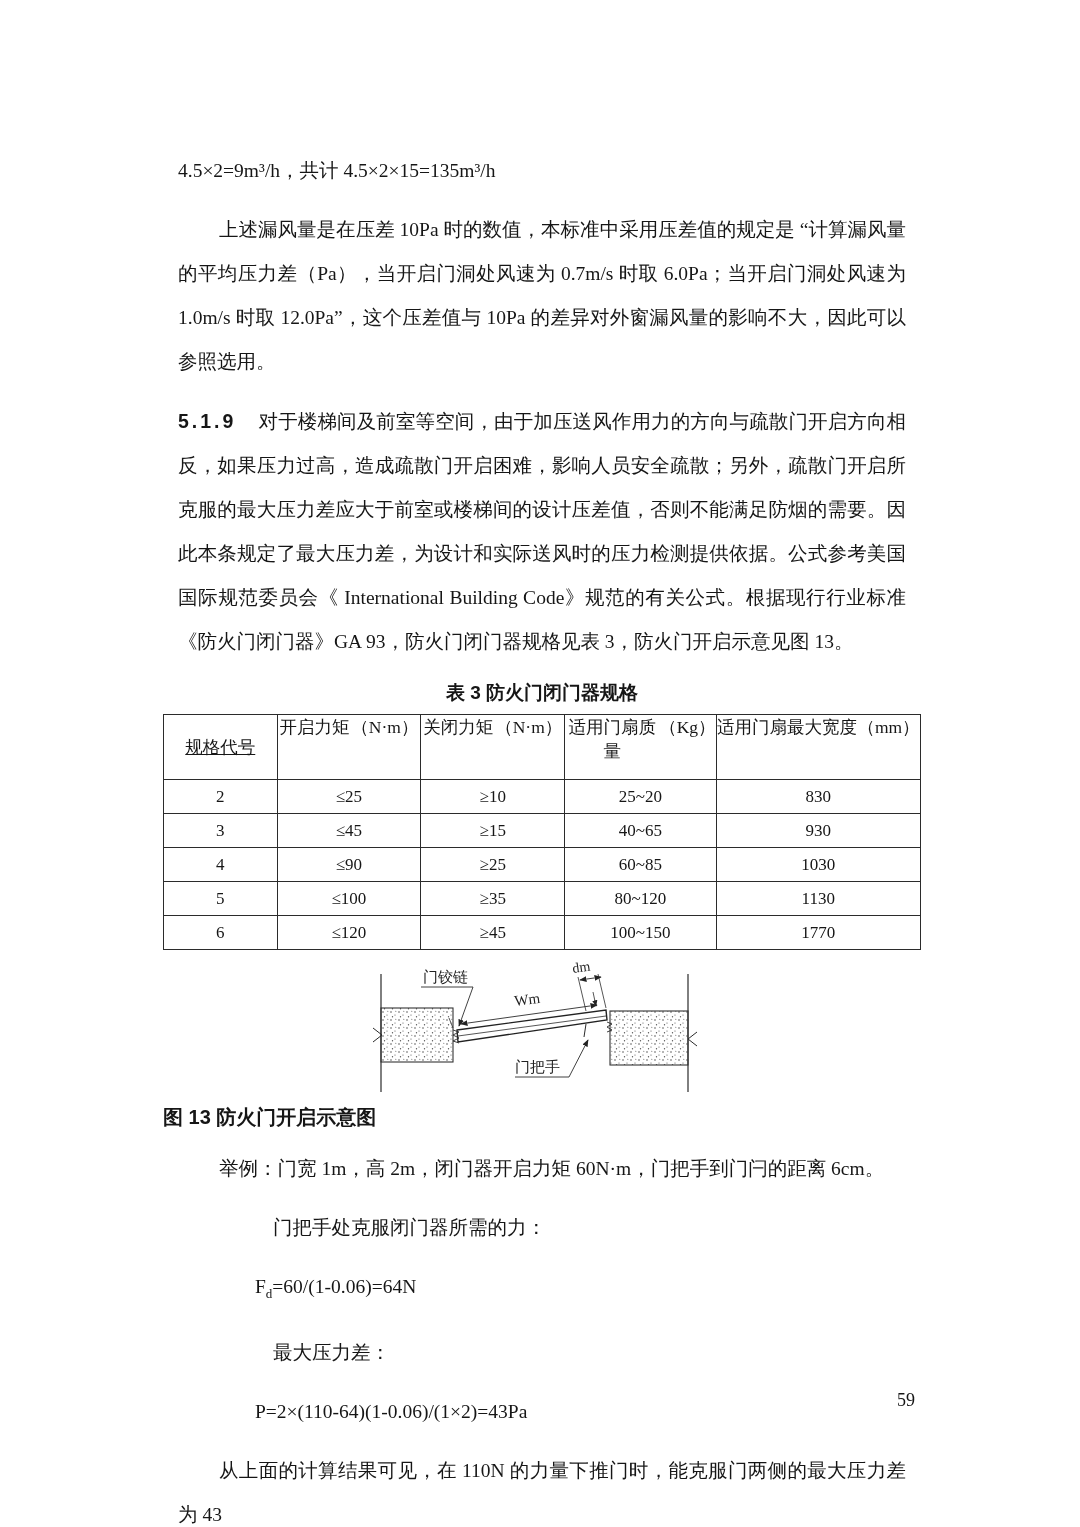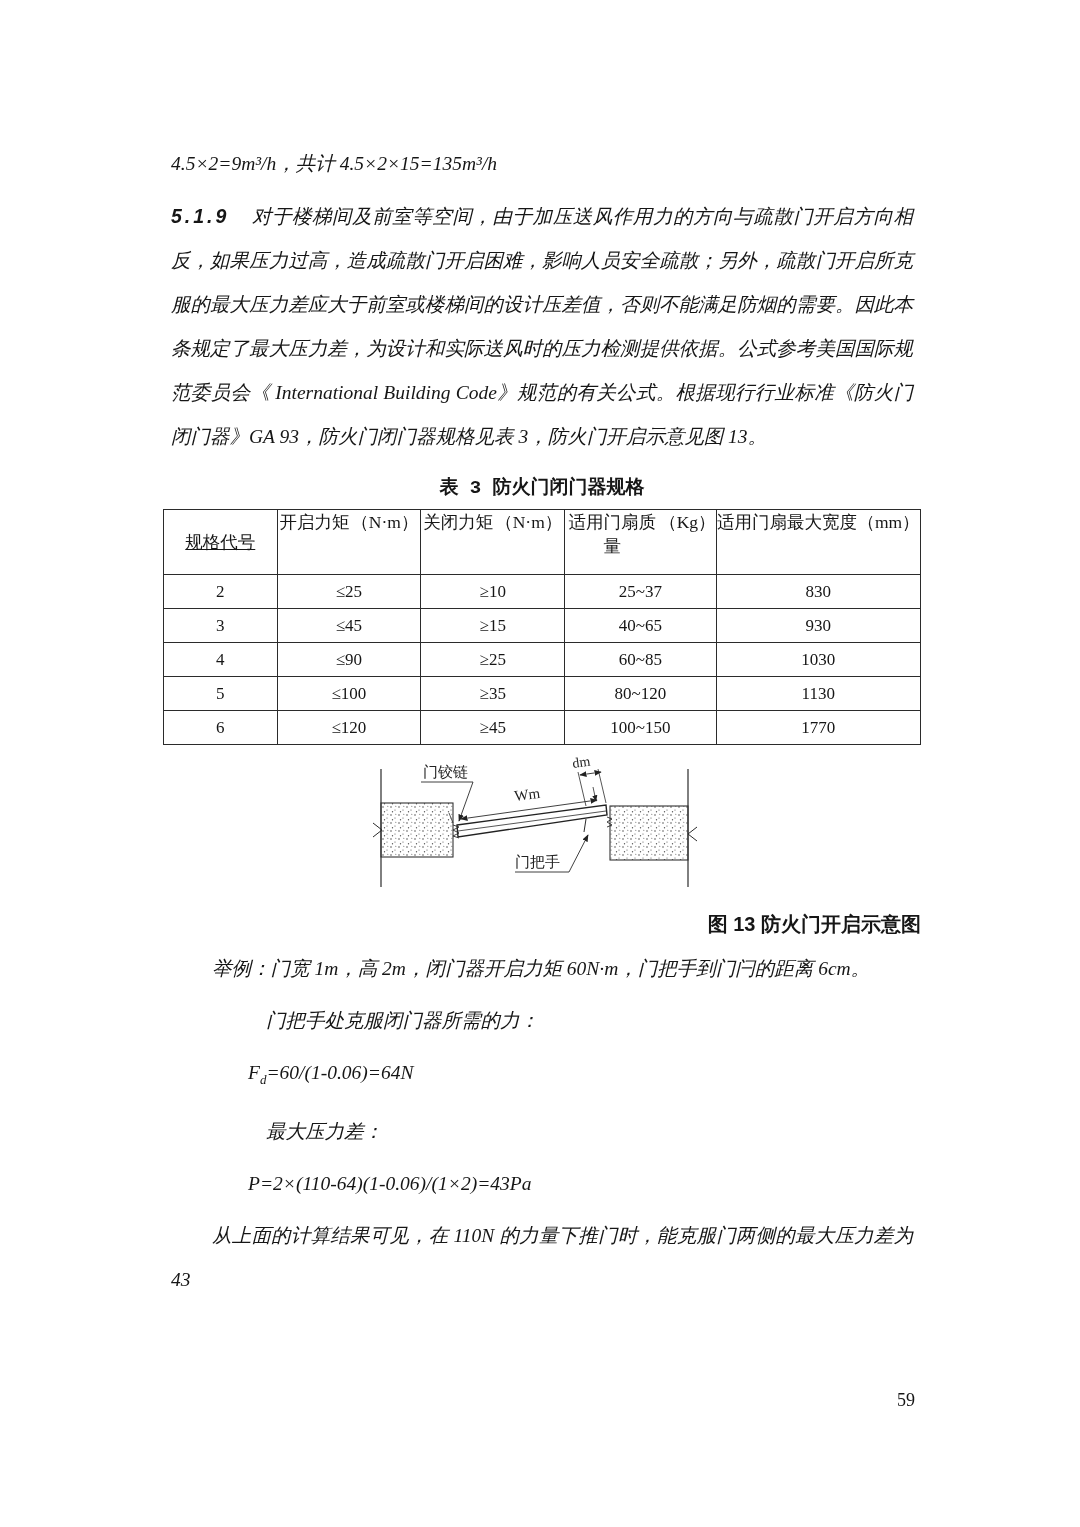--- a/index.html
+++ b/index.html
@@ -11,41 +11,40 @@
     font-family:"Liberation Serif","DejaVu Serif",serif;
     color:#161616;
     overflow:hidden;
   }
   .content {
     position:absolute;
     left:163px; top:134px;
     width:758px;
   }
   p.body {
-    margin:8px;
+    margin:15px;
     font-size:19.5px;
     line-height:44px;
     text-align:justify;
     word-break:break-all;
-    font-style:italic;
   }
   .ind2    { text-indent:41px; }
   .ind-alt { text-indent:59px; }
   .ind-f   { text-indent:77px; text-align:left; }
   .ind-h   { text-indent:95px; text-align:left; }
   .sec-num {
     font-family:"Liberation Sans","DejaVu Sans",sans-serif;
     font-weight:bold;
     letter-spacing:3px;
     margin-right:22px;
   }
   .table-title {
     margin:16px 0 8px 0;
     text-align:center;
-    font-family:Liberation Mono, monospace;
+    font-family:Liberation Sans, sans-serif;
     font-weight:bold;
     font-size:19px;
     line-height:26px;
   }
   table.spec {
     width:100%;
     border-collapse:collapse;
     table-layout:fixed;
   }
   table.spec th, table.spec td {
@@ -53,22 +52,22 @@
     text-align:center;
     font-weight:normal;
     padding:0;
   }
   table.spec thead th { height:64px; font-size:17.5px; }
   .th-inner { display:flex; flex-direction:row; justify-content:space-evenly; height:64px; }
   .th-single { display:flex; align-items:center; justify-content:center; height:64px;text-decoration:underline; }
   table.spec td { height:33px; font-size:17px; }
   .figure-wrap { margin-top:12px; display:flex; justify-content:center; }
   .fig-caption {
-    margin-top:20px;
-    text-align:right;
+    margin-top:8px;
+    text-align:left;
     font-family:"Liberation Sans","DejaVu Sans",sans-serif;
     font-weight:bold;
     font-size:20px;
     line-height:30px;
   }
   .example { margin-top:2px; }
   sub.f-sub { font-size:13px; }
   .page-number {
     position:absolute;
     top:1390px; right:165px;
@@ -78,20 +77,21 @@
   svg .dimlbl { font-size:14px; fill:#222; }
   svg .ln { stroke:#2b2b2b; fill:none; }
 </style>
 </head>
 <body>
 
 <div class="page">
   <div class="content">
 
     <p class="body">4.5×2=9m³/h，共计 4.5×2×15=135m³/h</p>
+    <p class="body ind2">上述漏风量是在压差 10Pa 时的数值，本标准中采用压差值的规定是 “计算漏风量的平均压力差（Pa），当开启门洞处风速为 0.7m/s 时取 6.0Pa；当开启门洞处风速为 1.0m/s 时取 12.0Pa”，这个压差值与 10Pa 的差异对外窗漏风量的影响不大，因此可以参照选用。</p>
     <p class="body"><span class="sec-num">5.1.9</span><span>对于楼梯间及前室等空间，由于加压送风作用力的方向与疏散门开启方向相反，如果压力过高，造成疏散门开启困难，影响人员安全疏散；另外，疏散门开启所克服的最大压力差应大于前室或楼梯间的设计压差值，否则不能满足防烟的需要。因此本条规定了最大压力差，为设计和实际送风时的压力检测提供依据。公式参考美国国际规范委员会《 International Building Code》规范的有关公式。根据现行行业标准《防火门闭门器》GA 93，防火门闭门器规格见表 3，防火门开启示意见图 13。</span></p>
 
     <div class="table-title">表 3 防火门闭门器规格</div>
 
     <table class="spec">
       <colgroup>
         <col style="width:15%">
           <col style="width:19%">
           <col style="width:19%">
           <col style="width:20%">
@@ -128,21 +128,21 @@
                 <span>（mm）</span>
               </div>
           </th>
         </tr>
       </thead>
       <tbody>
         <tr>
           <td>2</td>
             <td>≤25</td>
             <td>≥10</td>
-            <td>25~37</td>
+            <td>25~20</td>
             <td>830</td>
         </tr>
         <tr>
           <td>3</td>
             <td>≤45</td>
             <td>≥15</td>
             <td>40~65</td>
             <td>930</td>
         </tr>
         <tr>

